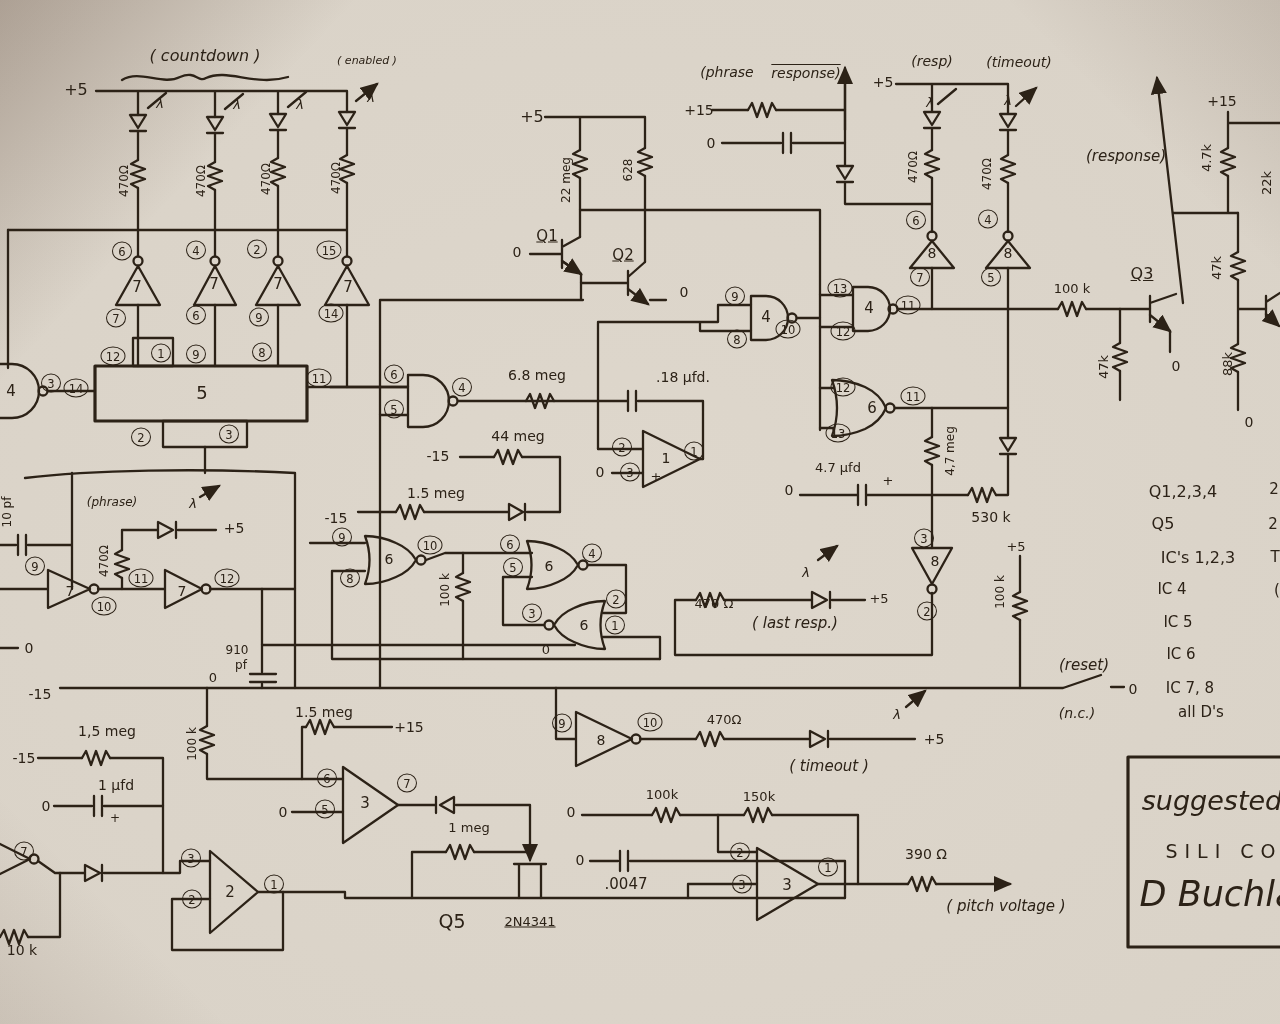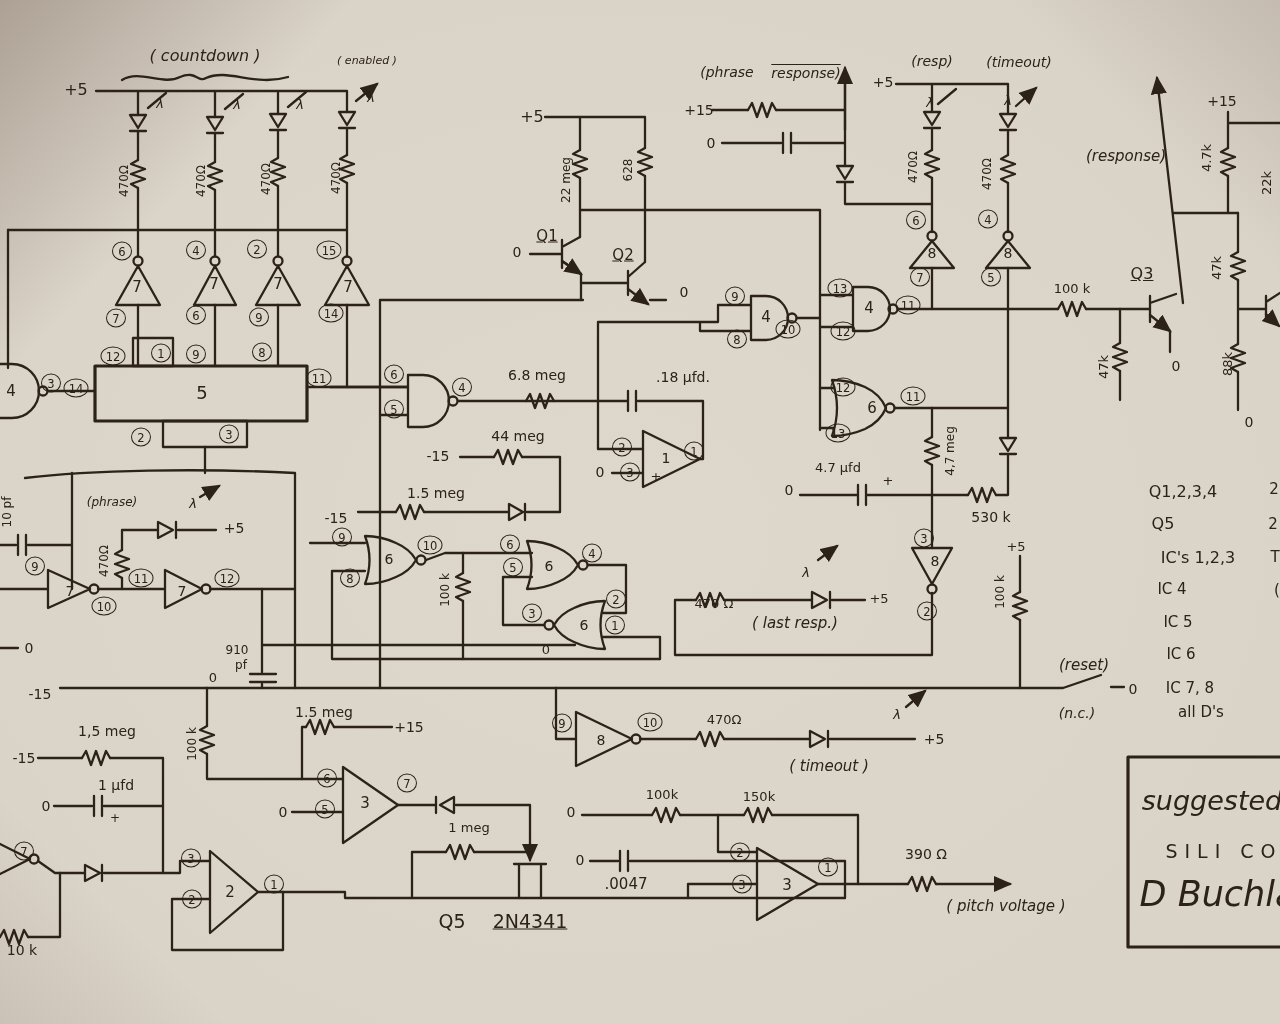--- a/index.html
+++ b/index.html
@@ -358,21 +358,21 @@
       <span class="lbl" style="left: 116px; top: 785px; font-size: 14px;">1 μfd</span>
       <span class="lbl" style="left: 46px; top: 806px; font-size: 14px;">0</span>
       <span class="lbl" style="left: 115px; top: 818px; font-size: 12px;">+</span>
       <span class="lbl" style="left: 192px; top: 744px; font-size: 12px; transform: translate(-50%, -50%) rotate(-90deg);">100 k</span>
       <span class="lbl" style="left: 324px; top: 712px; font-size: 14px;">1.5 meg</span>
       <span class="lbl" style="left: 409px; top: 727px; font-size: 14px;">+15</span>
       <span class="lbl" style="left: 365px; top: 803px; font-size: 15px;">3</span>
       <span class="lbl" style="left: 283px; top: 812px; font-size: 14px;">0</span>
       <span class="lbl" style="left: 469px; top: 827px; font-size: 13px;">1 meg</span>
       <span class="lbl" style="left: 452px; top: 921px; font-size: 19px;">Q5</span>
-      <span class="lbl ul" style="left: 530px; top: 921px; font-size: 19px;">2N4341</span>
+      <span class="lbl ul" style="left: 530px; top: 921px; font-size: 13px;">2N4341</span>
       <span class="lbl" style="left: 626px; top: 884px; font-size: 15px;">.0047</span>
       <span class="lbl" style="left: 580px; top: 860px; font-size: 14px;">0</span>
       <span class="lbl" style="left: 546px; top: 649px; font-size: 13px;">0</span>
       <span class="lbl" style="left: 230px; top: 892px; font-size: 15px;">2</span>
       <span class="lbl" style="left: 22px; top: 950px; font-size: 14px;">10 k</span>
       <span class="lbl" style="left: 601px; top: 740px; font-size: 14px;">8</span>
       <span class="lbl" style="left: 724px; top: 719px; font-size: 13px;">470Ω</span>
       <span class="lbl" style="left: 934px; top: 739px; font-size: 14px;">+5</span>
       <span class="lbl ann" style="left: 829px; top: 766px; font-size: 15px;">( timeout )</span>
       <span class="lbl" style="left: 571px; top: 812px; font-size: 14px;">0</span>

